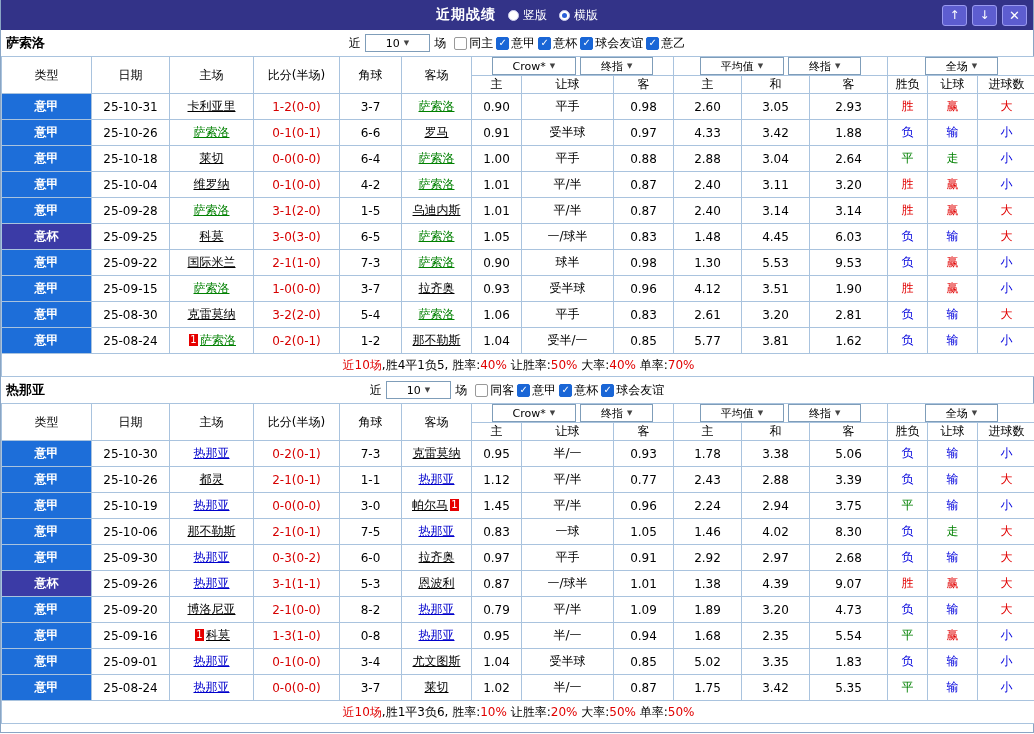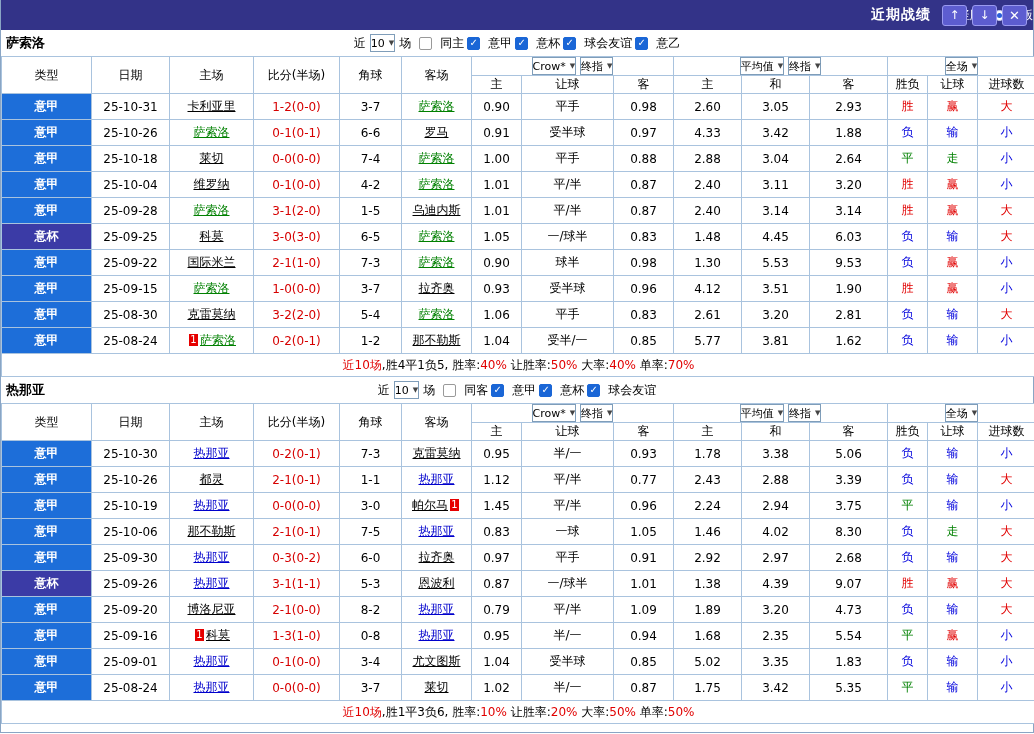--- a/index.html
+++ b/index.html
@@ -12,21 +12,21 @@
   }
   .app { width: 1034px; border: 1px solid #8aa5c4; border-top: none; padding-bottom: 8px; background:#fff; }
 
   
   .titlebar {
     height: 30px; background: var(--titlebar-navy, #333388);
     display: flex; align-items: center; position: relative; color: #fff;
   }
   .tb-center {
     position: absolute; left: 0; right: 0;
-    display: flex; justify-content: flex-end; align-items: center; gap: 12px;
+    display: flex; justify-content: center; align-items: center; gap: 12px;
     pointer-events: none;
   }
   .tb-center > * { pointer-events: auto; }
   .tb-title { font-weight: bold; font-size: 14px; letter-spacing: 1px; }
   .radio { display: inline-flex; align-items: center; gap: 4px; cursor: pointer; font-size: 12px; }
   .rdot { width: 11px; height: 11px; border-radius: 50%; background: #fff; display: inline-block; position: relative; border:1px solid #ccccee; }
   .rdot.sel::after { content:""; position:absolute; left:2px; top:2px; width:5px; height:5px; border-radius:50%; background:#2b5fd9; }
   .tb-btns { margin-left: auto; display: flex; gap: 5px; padding-right: 6px; position: relative; z-index: 2; }
   .tb-btn {
     width: 25px; height: 21px; background: #5d5dd0; border: 1px solid #9a9af0; color: #fff;
@@ -37,26 +37,26 @@
   
   .section + .section { }
   .filter-row {
     position: relative; height: 26px;
     display: flex; align-items: center; justify-content: center; background: #fff;
   }
   .team-name { position: absolute; left: 5px; font-weight: bold; font-size: 13px; }
   .filter-controls { display: flex; align-items: center; gap: 4px; }
   .dd {
     display: inline-flex; align-items: center; justify-content: flex-end; gap: 4px;
-    border: 1px solid #7f9db9; background: #fff; padding: 0 0; height: 18px;
+    border: 1px solid #7f9db9; background: #fff; padding: 0 20px; height: 18px;
     font-size: 11px; cursor: pointer; white-space: nowrap;
   }
   .dd .arr { font-size: 7px; color: #444; }
   .cbs { display: inline-flex; align-items: center; gap: 3px; margin-left: 4px; }
-  .cb { display: inline-flex; align-items: center; gap: 8px; cursor: pointer; }
+  .cb { display: inline-flex; align-items: center; gap: 2px; cursor: pointer; }
   .cbbox {
     width: 13px; height: 13px; border: 1px solid #999; background: #fff; border-radius: 2px;
     display: inline-flex; align-items: center; justify-content: center;
     font-size: 10px; color: #fff; line-height: 1;
   }
   .cbbox.checked { background: var(--checkbox-blue, #1a66d6); border-color: var(--checkbox-blue, #1a66d6); }
 
   
   table.grid { width: 100%; border-collapse: collapse; table-layout: fixed; }
   .grid th, .grid td {
@@ -235,21 +235,21 @@
             <td data-name="avg-away-cell">1.88</td>
             <td class="c-blue" data-name="result-cell">负</td>
             <td class="c-blue" data-name="handicap-result-cell">输</td>
             <td class="c-blue" data-name="goals-result-cell">小</td>
           </tr>
           <tr data-name="match-row">
             <td class="lg" data-name="league-cell">意甲</td>
             <td data-name="date-cell">25-10-18</td>
             <td data-name="home-team-cell"><span><span data-name="team-link">莱切</span></span></td>
             <td class="score" data-name="score-cell">0-0(0-0)</td>
-            <td data-name="corner-cell">7-4</td>
+            <td data-name="corner-cell">6-4</td>
             <td data-name="away-team-cell"><span><span data-name="team-link" style="color: rgb(0, 128, 0);">萨索洛</span></span></td>
             <td data-name="odds-home-cell">1.00</td>
             <td data-name="handicap-cell">平手</td>
             <td data-name="odds-away-cell">0.88</td>
             <td data-name="avg-home-cell">2.88</td>
             <td data-name="avg-draw-cell">3.04</td>
             <td data-name="avg-away-cell">2.64</td>
             <td class="c-green" data-name="result-cell">平</td>
             <td class="c-green" data-name="handicap-result-cell">走</td>
             <td class="c-blue" data-name="goals-result-cell">小</td>

